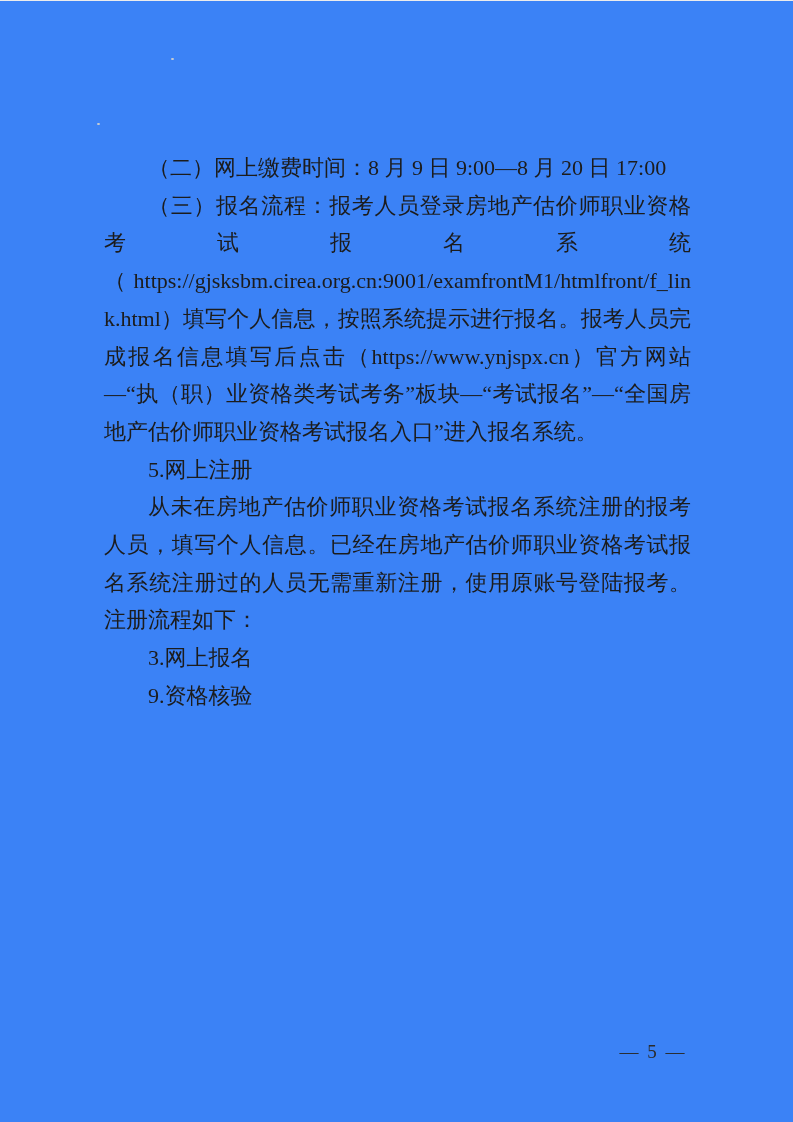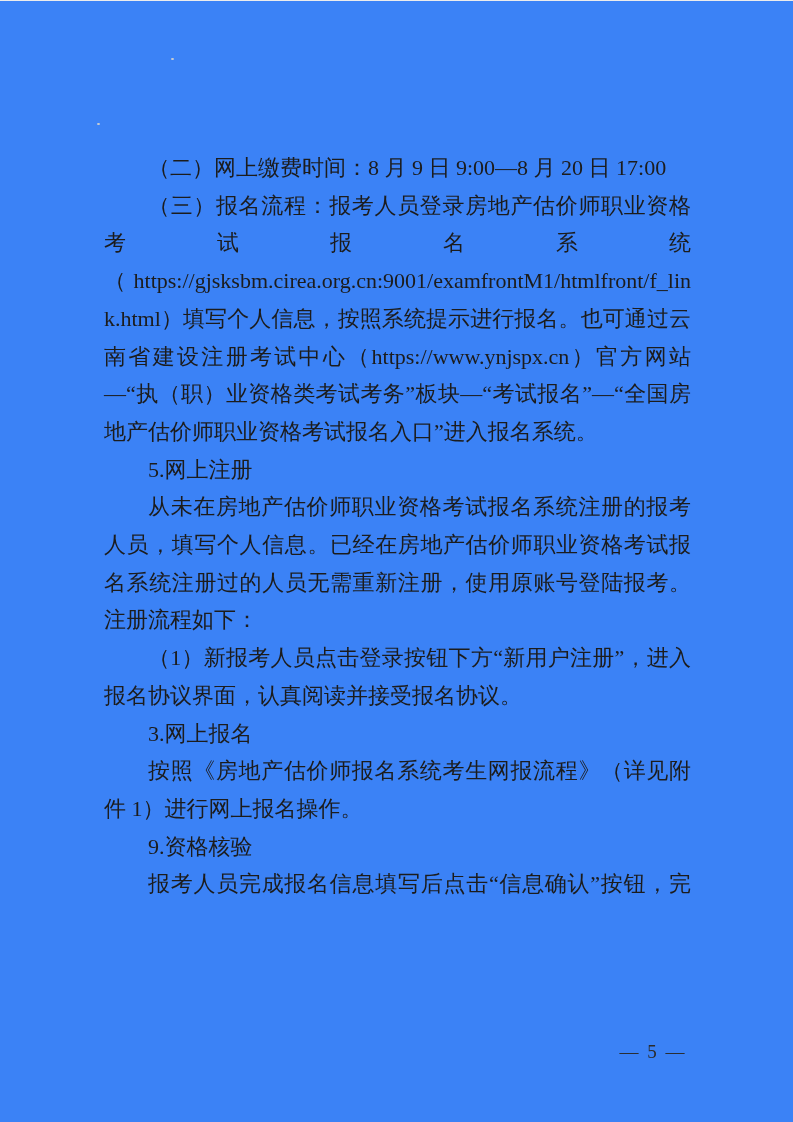--- a/index.html
+++ b/index.html
@@ -60,24 +60,21 @@
 </head>
 <body>
 
 <div class="page" style="background: #3b82f6;">
   <div class="scan-speck speck-1"></div>
   <div class="scan-speck speck-2"></div>
 
   <div class="doc-body" style="color: rgb(28, 28, 28);">
 
   <p class="para">（二）网上缴费时间：8 月 9 日 9:00—8 月 20 日 17:00</p>
-      <p class="para">（三）报名流程：报考人员登录房地产估价师职业资格考试报名系统（https://gjsksbm.cirea.org.cn:9001/examfrontM1/htmlfront/f_link.html）填写个人信息，按照系统提示进行报名。也可通过云南省建设注册考试中心（https://www.ynjspx.cn）官方网站—“执（职）业资格类考试考务”板块—“考试报名”—“全国房地产估价师职业资格考试报名入口”进入报名系统。</p>
+      <p class="para">（三）报名流程：报考人员登录房地产估价师职业资格考试报名系统（https://gjsksbm.cirea.org.cn:9001/examfrontM1/htmlfront/f_link.html）填写个人信息，按照系统提示进行报名。报考人员完成报名信息填写后点击（https://www.ynjspx.cn）官方网站—“执（职）业资格类考试考务”板块—“考试报名”—“全国房地产估价师职业资格考试报名入口”进入报名系统。</p>
       <p class="para">5.网上注册</p>
       <p class="para">从未在房地产估价师职业资格考试报名系统注册的报考人员，填写个人信息。已经在房地产估价师职业资格考试报名系统注册过的人员无需重新注册，使用原账号登陆报考。注册流程如下：</p>
-      <p class="para">（1）新报考人员点击登录按钮下方“新用户注册”，进入报名协议界面，认真阅读并接受报名协议。</p>
       <p class="para">3.网上报名</p>
-      <p class="para">按照《房地产估价师报名系统考生网报流程》（详见附件 1）进行网上报名操作。</p>
       <p class="para">9.资格核验</p>
-      <p class="para continues">报考人员完成报名信息填写后点击“信息确认”按钮，完</p>
     </div>
 
   <div class="page-number">— 5 —</div>
 </div>
 
 </body></html>

